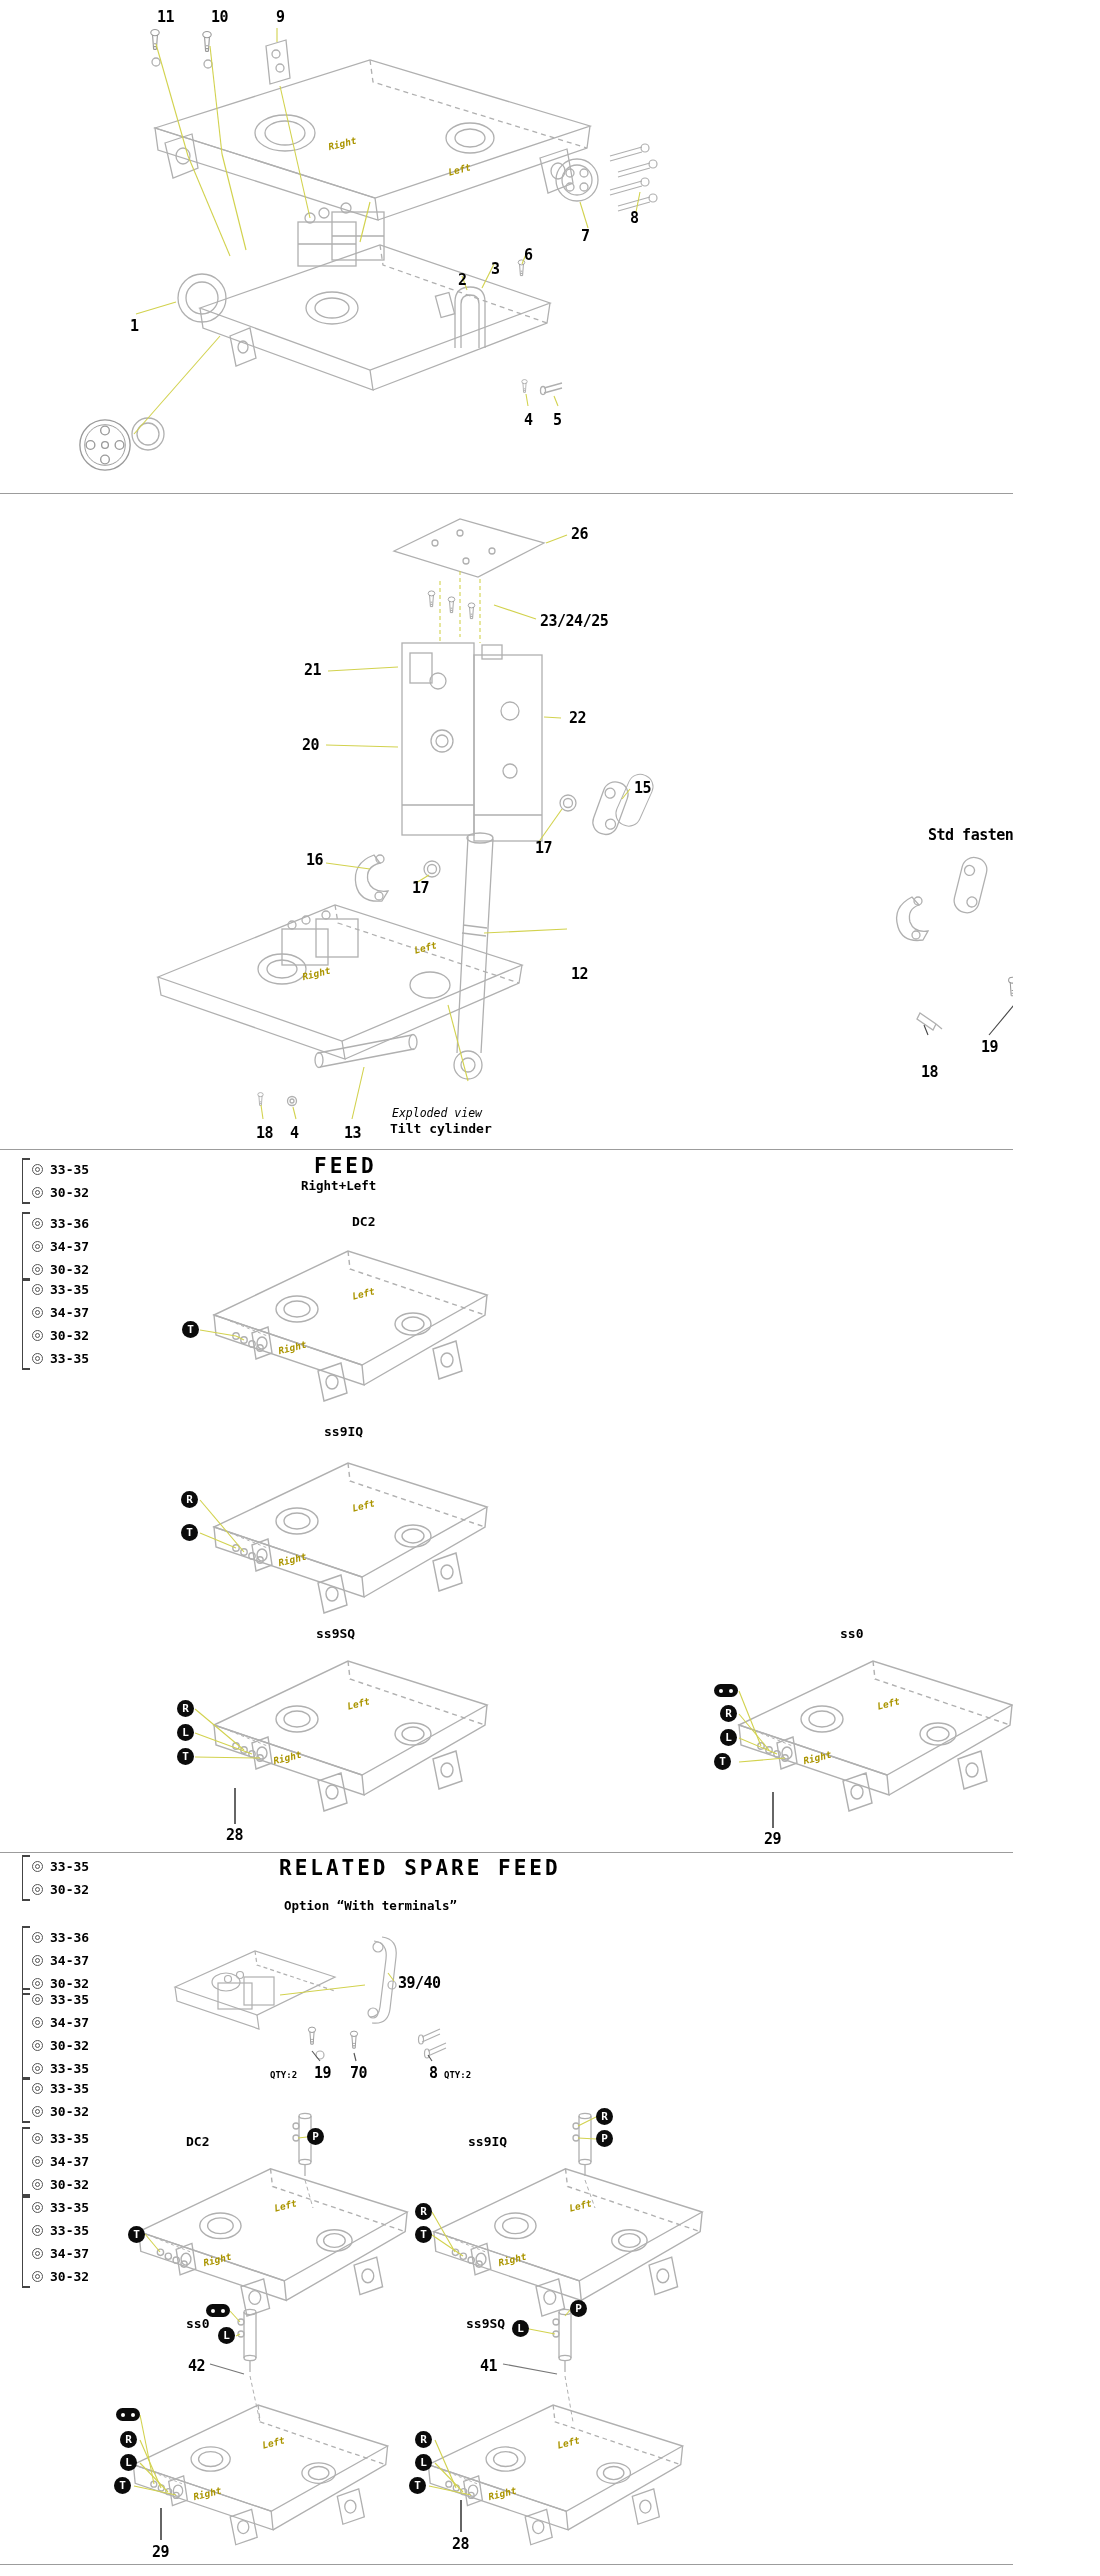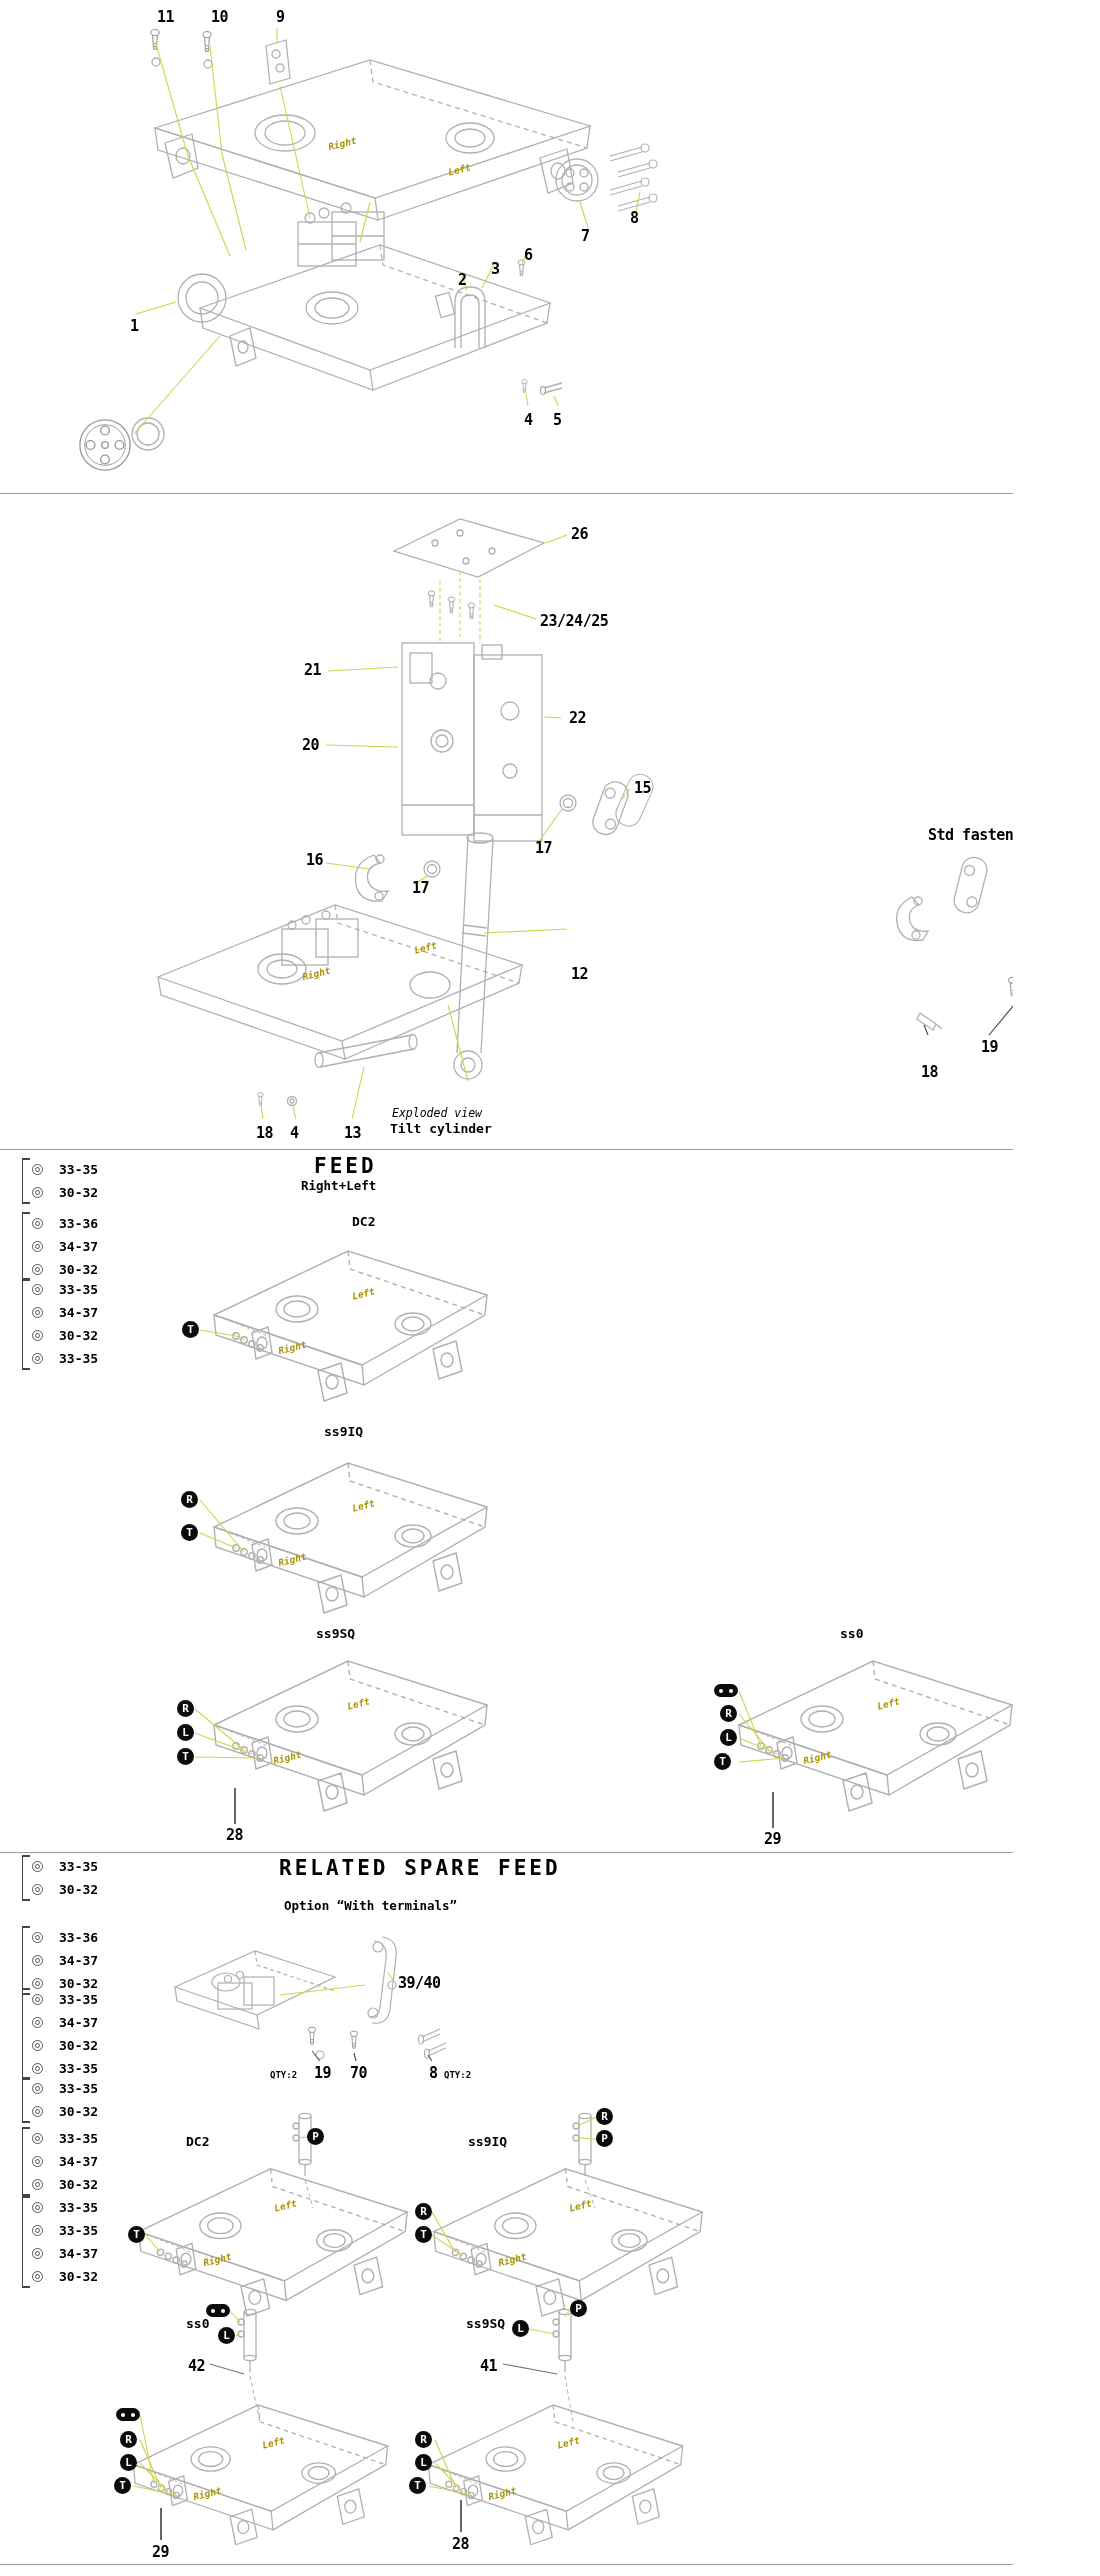--- a/index.html
+++ b/index.html
@@ -20,21 +20,21 @@
   .badge{ position:absolute; width:17px; height:17px; border-radius:50%; background:#0b0b0b; color:#fff;
           font-size:11px; line-height:17px; font-weight:700; text-align:center; }
   .pill { position:absolute; width:24px; height:13px; border-radius:7px; background:#0b0b0b; }
   .pill::before,.pill::after { content:""; position:absolute; top:4.5px; width:4px; height:4px;
           border-radius:50%; background:#fff; }
   .pill::before { left:5px; } .pill::after { right:5px; }
   .cline{ position:absolute; width:1.5px; background:#666; }
   .pgroup { position:absolute; border-left:1.6px solid #444; padding-left:9px; }
   .pgroup::before,.pgroup::after { content:""; position:absolute; left:0; width:7px; height:1.6px; background:#444; }
   .pgroup::before { top:0; } .pgroup::after { bottom:0; }
-  .pline { height:23px; display:flex; align-items:center; gap:16px; }
+  .pline { height:23px; display:flex; align-items:center; gap:7px; }
   .picon { width:11px; height:11px; border:1.4px solid #555; border-radius:50%; position:relative; flex:none; }
   .picon::after { content:""; position:absolute; inset:2px; border:1.1px solid #555; border-radius:50%; }
   .ptxt  { font-size:13px; font-weight:700; white-space:nowrap; }
 </style>
 </head>
 <body>
 
 <div class="page">
 
   <svg width="0" height="0" style="position:absolute" aria-hidden="true">

